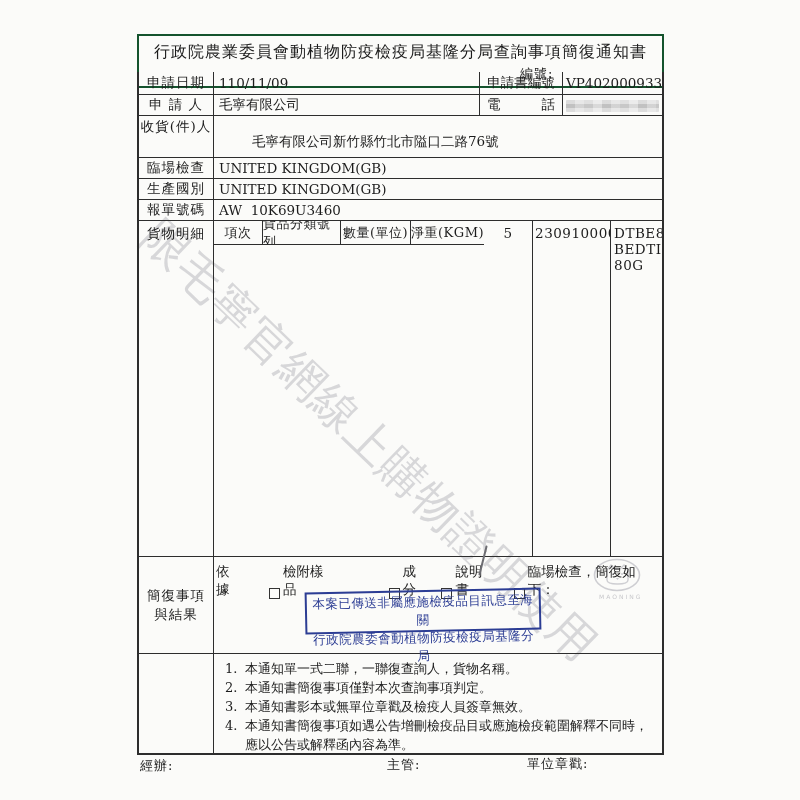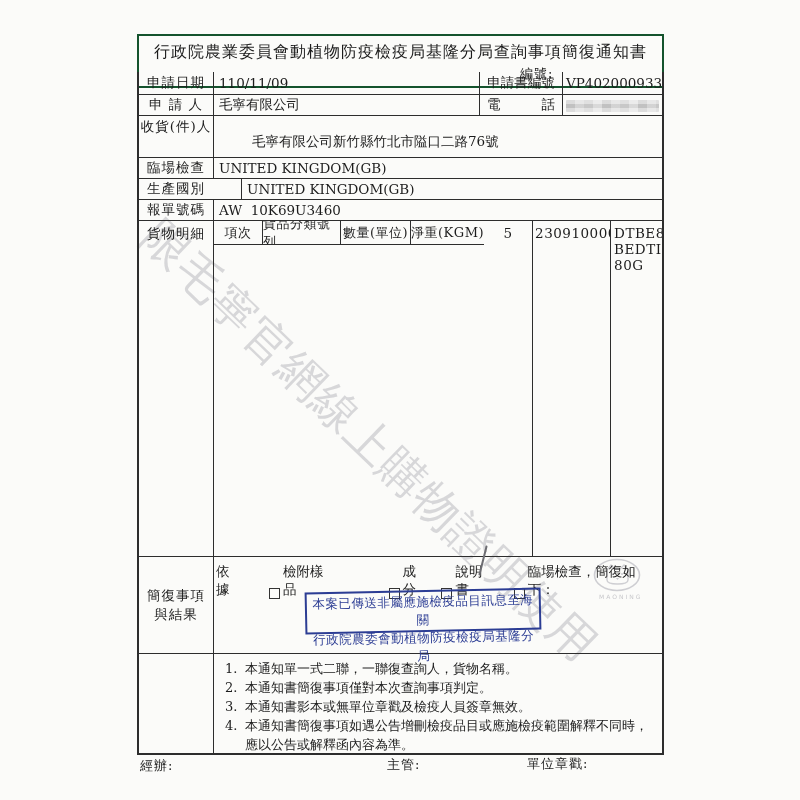--- a/index.html
+++ b/index.html
@@ -123,21 +123,21 @@
     <div class="row" style="height:42px;">
       <div class="c lab" style="align-items:flex-start;padding-top:2px;">收貨(件)人</div>
       <div class="c val" style="align-items:flex-end;padding:0 5px 6px 38px;">毛寧有限公司新竹縣竹北市隘口二路76號</div>
     </div>
 
     <div class="row" style="height:21px;">
       <div class="c lab">臨場檢查</div>
       <div class="c val">UNITED KINGDOM(GB)</div>
     </div>
 
-    <div class="row" style="height:21px;gap:28px;">
+    <div class="row" style="height:21px;">
       <div class="c lab">生產國別</div>
       <div class="c val">UNITED KINGDOM(GB)</div>
     </div>
 
     <div class="row" style="height:21px;">
       <div class="c lab">報單號碼</div>
       <div class="c val mono">AW  10K69U3460</div>
     </div>
 
     <div class="row" style="height:336px;">

